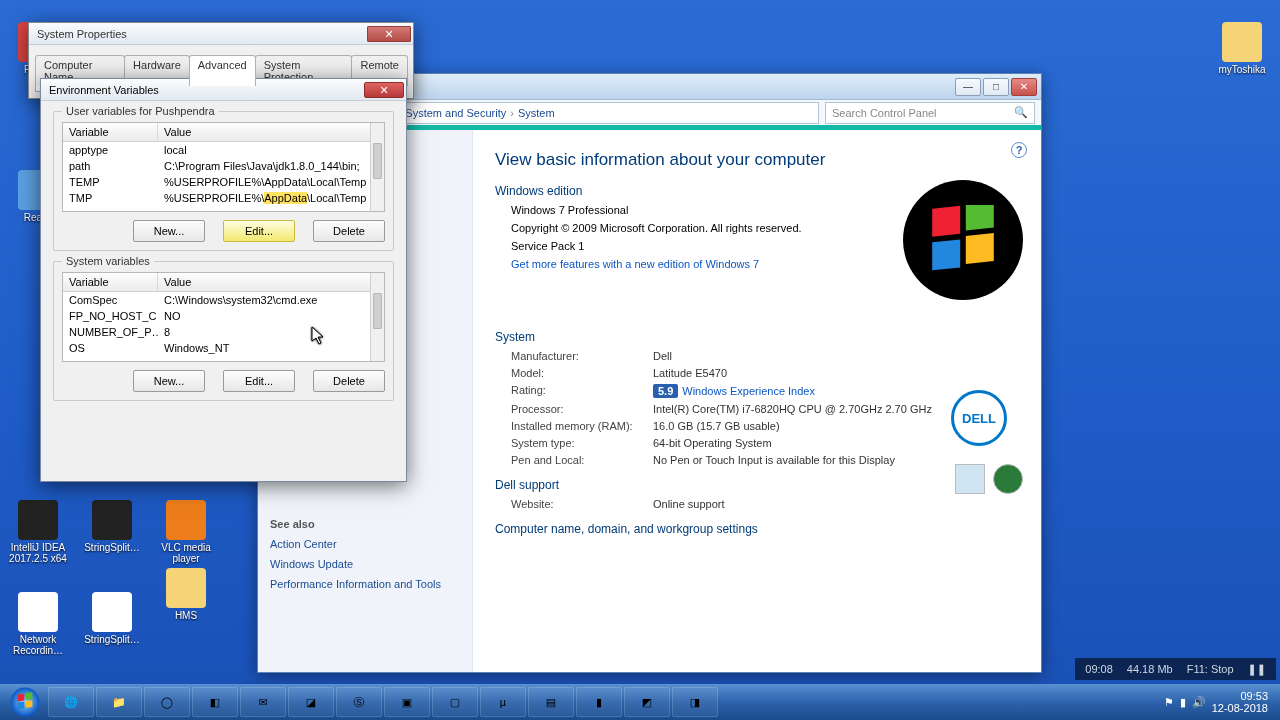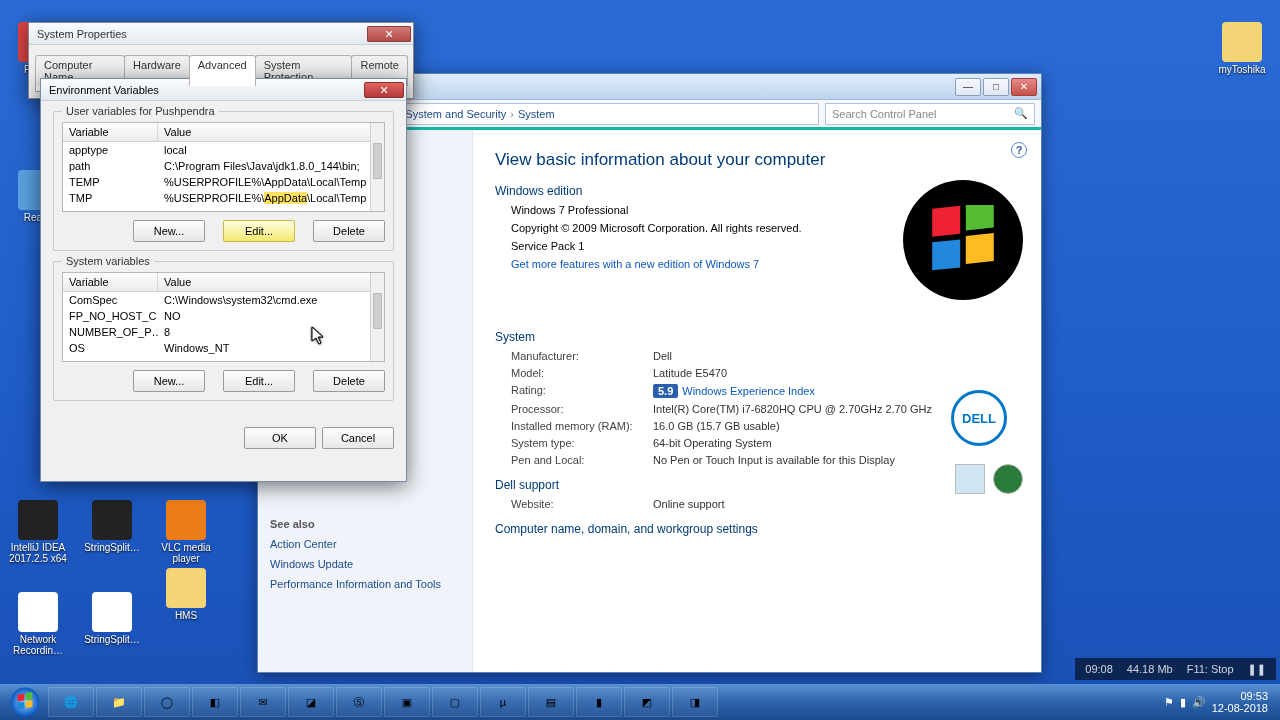--- a/index.html
+++ b/index.html
@@ -10,21 +10,21 @@
 .desktop { position:absolute; inset:0; }
 .dicon { position:absolute; width:64px; text-align:center; color:#fff; text-shadow:0 1px 2px #000; }
 .dicon .ico { width:40px; height:40px; margin:0 auto 2px; border-radius:4px; }
 .dicon span { font-size:10px; display:block; line-height:1.1; }
 
 
 .sysw { position:absolute; left:257px; top:73px; width:785px; height:600px; background:#fff; border:1px solid #5a84b8; box-shadow:0 3px 15px rgba(0,0,0,.4); }
 .sysw .chrome { height:26px; background:linear-gradient(180deg,#e0edf9,#bcd4ee); border-bottom:1px solid #a8b9cf; display:flex; justify-content:flex-end; align-items:center; padding-right:4px; gap:2px;}
 .winbtn { width:26px; height:18px; border:1px solid #8a9db4; background:linear-gradient(180deg,#f6f9fd,#dfe9f5); border-radius:2px; display:flex; align-items:center; justify-content:center; font-size:10px; color:#333; cursor:pointer;}
 .winbtn.close{ background:linear-gradient(180deg,#e58b87,#c6514c); color:#fff; border-color:#a33e39;}
-.crumb { height:30px; background:#f4f8fc; border-bottom:3px solid #14b8a6; display:flex; align-items:center; padding:0 6px; gap:6px;}
+.crumb { height:30px; background:#f4f8fc; border-bottom:5px solid #14b8a6; display:flex; align-items:center; padding:0 6px; gap:6px;}
 .crumb .path { flex:1; background:#fff; border:1px solid #b0c3d8; height:22px; display:flex; align-items:center; padding:0 6px; gap:4px; color:#333;}
 .crumb .path span{color:#1a4b8f}
 .crumb .path .sep{color:#888}
 .crumb .search{ width:210px; height:22px; border:1px solid #b0c3d8; background:#fff; display:flex; align-items:center; padding:0 6px; color:#888; justify-content:space-between;}
 .sysbody{ display:flex; height:calc(100% - 56px);}
 .sysside{ width:215px; background:#f0f4fa; border-right:1px solid #e0e6ee; padding:10px 12px; color:#1a4b8f;}
 .sysside .sec{ margin-top:18px; color:#555; font-weight:600;}
 .sysside a{ display:block; margin-top:8px; color:#1a4b8f; cursor:pointer;}
 .sysmain{ flex:1; padding:16px 22px; overflow:hidden; position:relative;}
 .helpico{ position:absolute; right:14px; top:12px; width:16px;height:16px;border:1px solid #5a8bd0;border-radius:50%; color:#2a5fb0; text-align:center; line-height:14px; font-weight:bold;}
@@ -315,24 +315,20 @@
             <div class="thumb"></div>
           </div>
       </div>
       <div class="btnrow">
         <div class="wbtn">New...</div>
         <div class="wbtn">Edit...</div>
         <div class="wbtn">Delete</div>
       </div>
     </div>
   </div>
-  <div class="okrow">
-    <div class="wbtn">OK</div>
-    <div class="wbtn">Cancel</div>
-  </div>
   <div class="cursor"><svg viewBox="0 0 16 20">
         <path d="M1 1 L1 15 L5 12 L8 18 L10 17 L7 11 L12 11 Z" fill="#fff" stroke="#000"></path>
       </svg></div>
 </div>
 
 <div class="rec">
   <div class="it">09:08</div>
   <div class="it">44.18 Mb</div>
   <div class="it">F11: Stop</div>
   <div class="it">❚❚</div>

